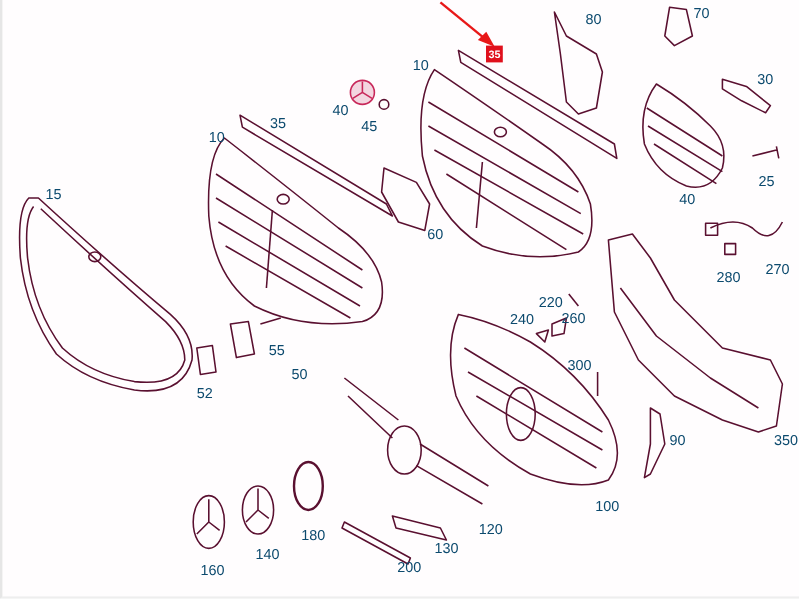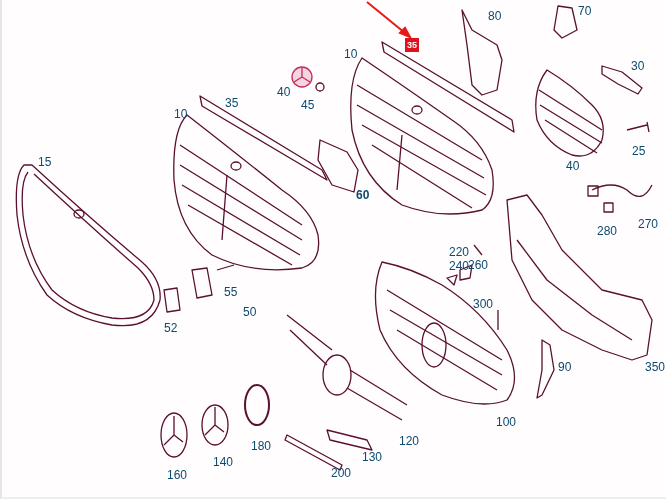--- a/index.html
+++ b/index.html
@@ -122,31 +122,31 @@
   <div class="lbl" style="left:36px;top:156px;">15</div>
   <div class="lbl" style="left:564px;top:160px;">40</div>
   <div class="lbl" style="left:630px;top:145px;">25</div>
   <div class="lbl" style="left:629px;top:60px;">30</div>
   <div class="lbl" style="left:223px;top:97px;">35</div>
   <div class="lbl" style="left:275px;top:86px;">40</div>
   <div class="lbl" style="left:299px;top:99px;">45</div>
   <div class="lbl" style="left:193px;top:306px;padding-left:48px;">50</div>
   <div class="lbl" style="left:162px;top:322px;">52</div>
   <div class="lbl" style="left:222px;top:286px;">55</div>
-  <div class="lbl" style="left:354px;top:189px;font-weight:bold;">60</div>
+  <div class="lbl" style="left:354px;top:189px;">60</div>
   <div class="lbl" style="left:576px;top:5px;">70</div>
   <div class="lbl" style="left:486px;top:10px;">80</div>
   <div class="lbl" style="left:556px;top:361px;">90</div>
   <div class="lbl" style="left:494px;top:416px;">100</div>
   <div class="lbl" style="left:397px;top:435px;">120</div>
   <div class="lbl" style="left:360px;top:451px;">130</div>
   <div class="lbl" style="left:211px;top:456px;">140</div>
   <div class="lbl" style="left:165px;top:469px;">160</div>
   <div class="lbl" style="left:249px;top:440px;">180</div>
   <div class="lbl" style="left:329px;top:467px;">200</div>
   <div class="lbl" style="left:447px;top:246px;">220</div>
-  <div class="lbl" style="left:447px;top:260px;text-align:center;">240</div>
+  <div class="lbl" style="left:423px;top:260px;text-align:center;">240</div>
   <div class="lbl" style="left:466px;top:230px;margin-top:29px;">260</div>
   <div class="lbl" style="left:636px;top:218px;">270</div>
   <div class="lbl" style="left:595px;top:225px;">280</div>
   <div class="lbl" style="left:471px;top:298px;">300</div>
   <div class="lbl" style="left:643px;top:361px;">350</div>
 </div>
 
 </body></html>

